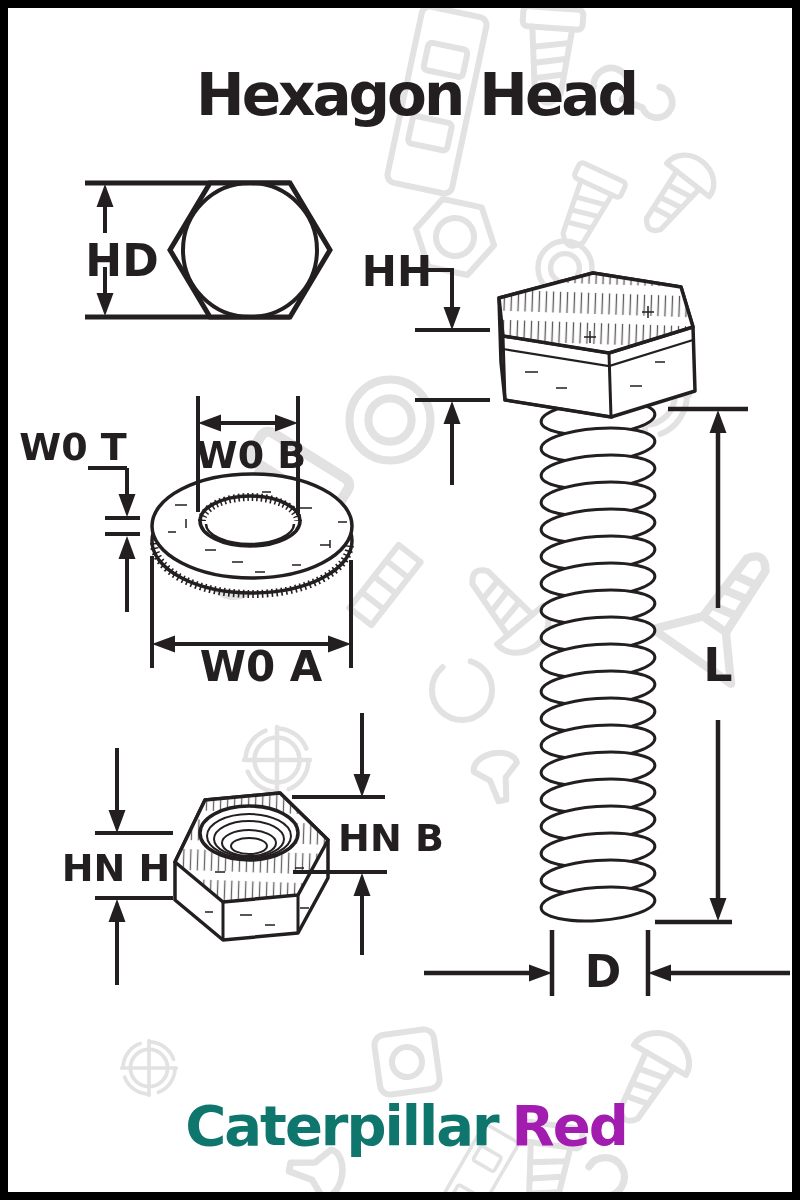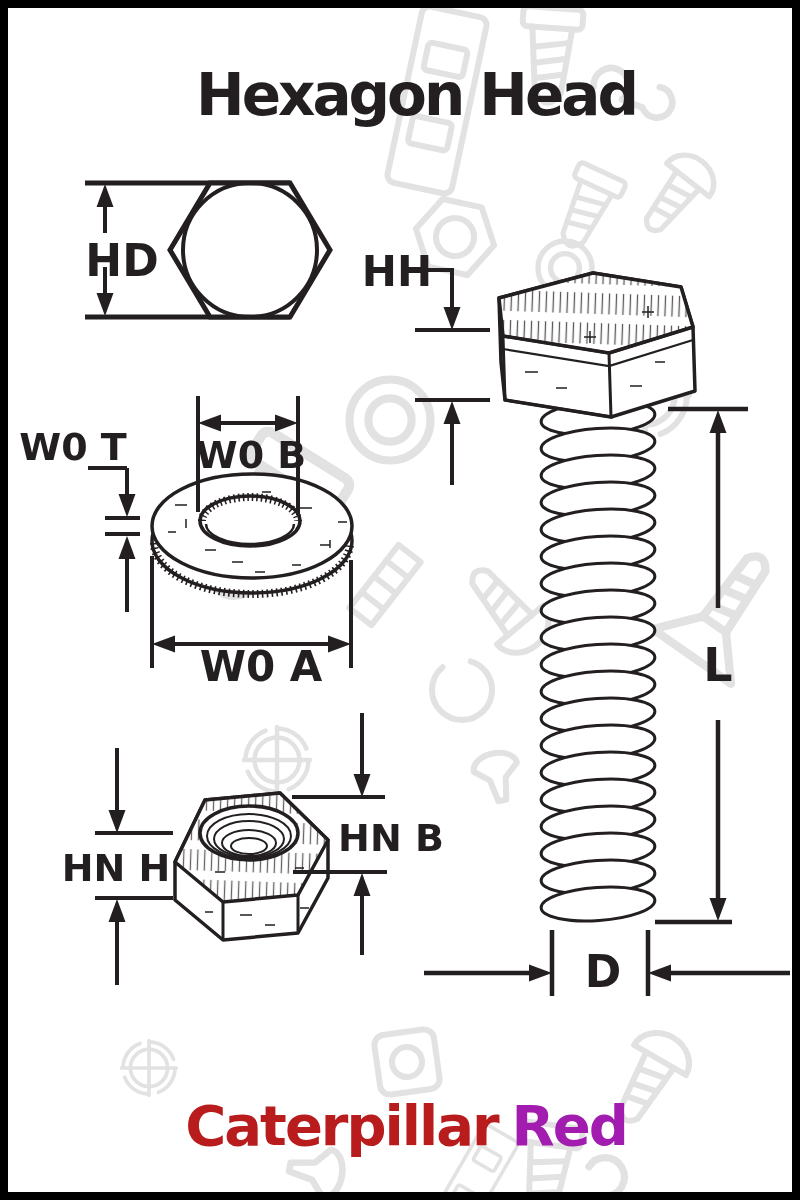--- a/index.html
+++ b/index.html
@@ -10,21 +10,21 @@
   }
   .page svg{position:absolute;left:-8px;top:-8px;}
   .title{
     position:absolute;left:16px;top:58px;width:100%;text-align:center;
     font-size:58px;font-weight:700;letter-spacing:-3px;color:#231f20;line-height:1;
   }
   .brand{
     position:absolute;left:0;top:1090px;width:100%;text-align:center;
     font-size:56px;font-weight:700;letter-spacing:-2px;line-height:1;
   }
-  .brand .green{color:#b91c1c;margin-right:14px;margin-left:12px;}
+  .brand .green{color:#0f766e;margin-right:14px;margin-left:12px;}
   .brand .red{color:#a21caf;}
   text{font-family:"DejaVu Sans",sans-serif;font-weight:700;fill:#231f20;}
 </style>
 </head>
 <body>
 
 <div class="page">
 
   <svg width="800" height="1200" viewBox="0 0 800 1200">
     <defs>

